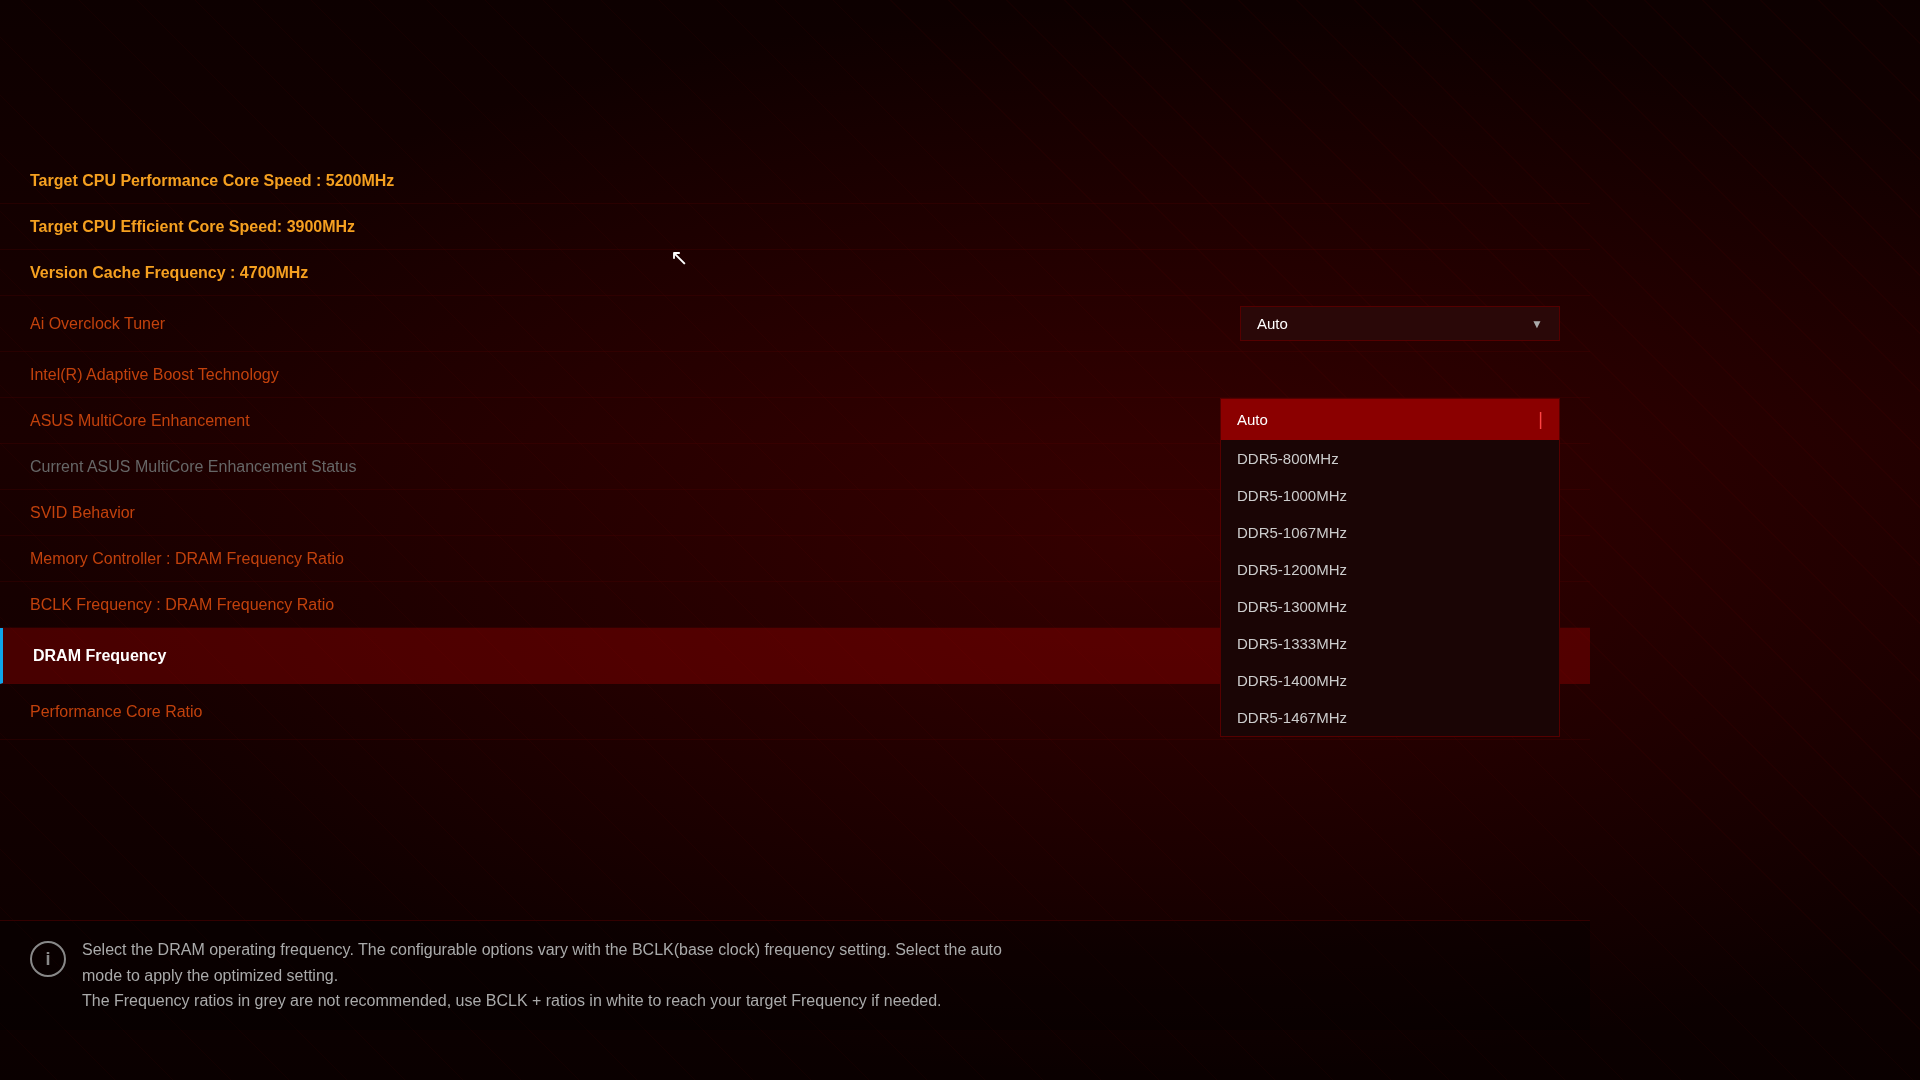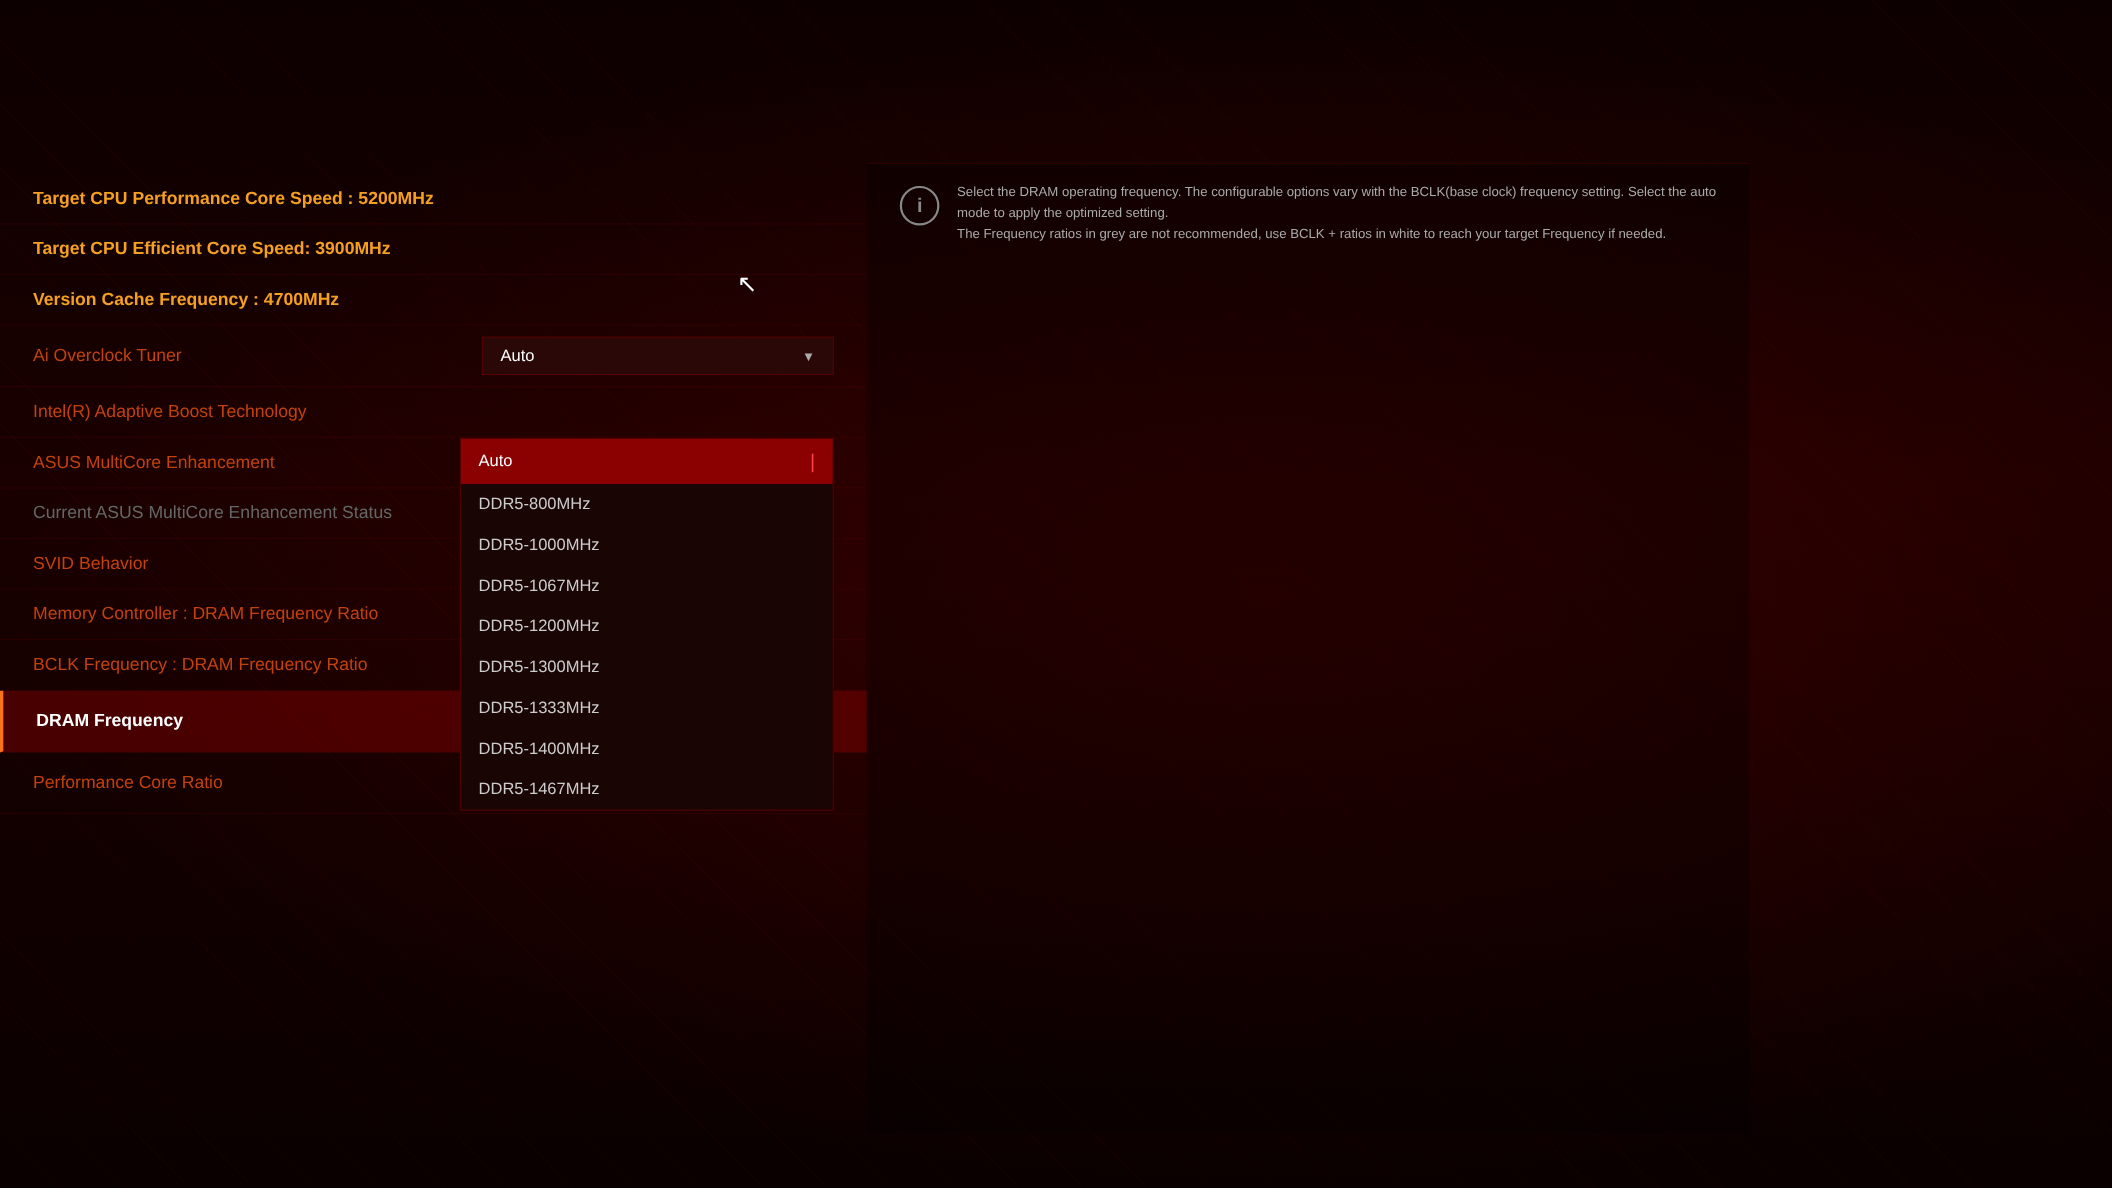--- a/index.html
+++ b/index.html
@@ -163,21 +163,21 @@
     .content-area {
       display: flex;
       flex: 1;
       overflow: hidden;
     }
 
     
     .main-content {
       flex: 1;
       display: flex;
-      flex-direction: row;
+      flex-direction: column;
       overflow: hidden;
       position: relative;
     }
 
     .settings-list {
       flex: 1;
       padding: 10px 0;
       overflow-y: auto;
       position: relative;
     }
@@ -189,21 +189,21 @@
     .setting-row {
       display: flex;
       align-items: center;
       padding: 10px 30px;
       min-height: 46px;
       border-bottom: 1px solid rgba(80,0,0,0.3);
     }
 
     .setting-row.highlight-row {
       background: rgba(150,0,0,0.4);
-      border-left: 3px solid #f97316;
+      border-left: 3px solid #0ea5e9;
     }
 
     .setting-label {
       font-size: 16px;
       color: #c2410c;
       flex: 1;
     }
 
     .setting-label.orange { color: #f5a020; font-weight: bold; }
     .setting-label.dimmed { color: #666; }
@@ -292,21 +292,21 @@
       align-items: center;
       justify-content: center;
       color: #888;
       font-size: 18px;
       font-weight: bold;
       flex-shrink: 0;
       margin-top: 4px;
     }
 
     .info-text {
-      font-size: 12px;
+      font-size: 16px;
       color: #aaa;
       line-height: 1.6;
     }
 
     
     .sidebar {
       width: 330px;
       background: rgba(10,0,0,0.8);
       border-left: 1px solid #330000;
       flex-shrink: 0;

